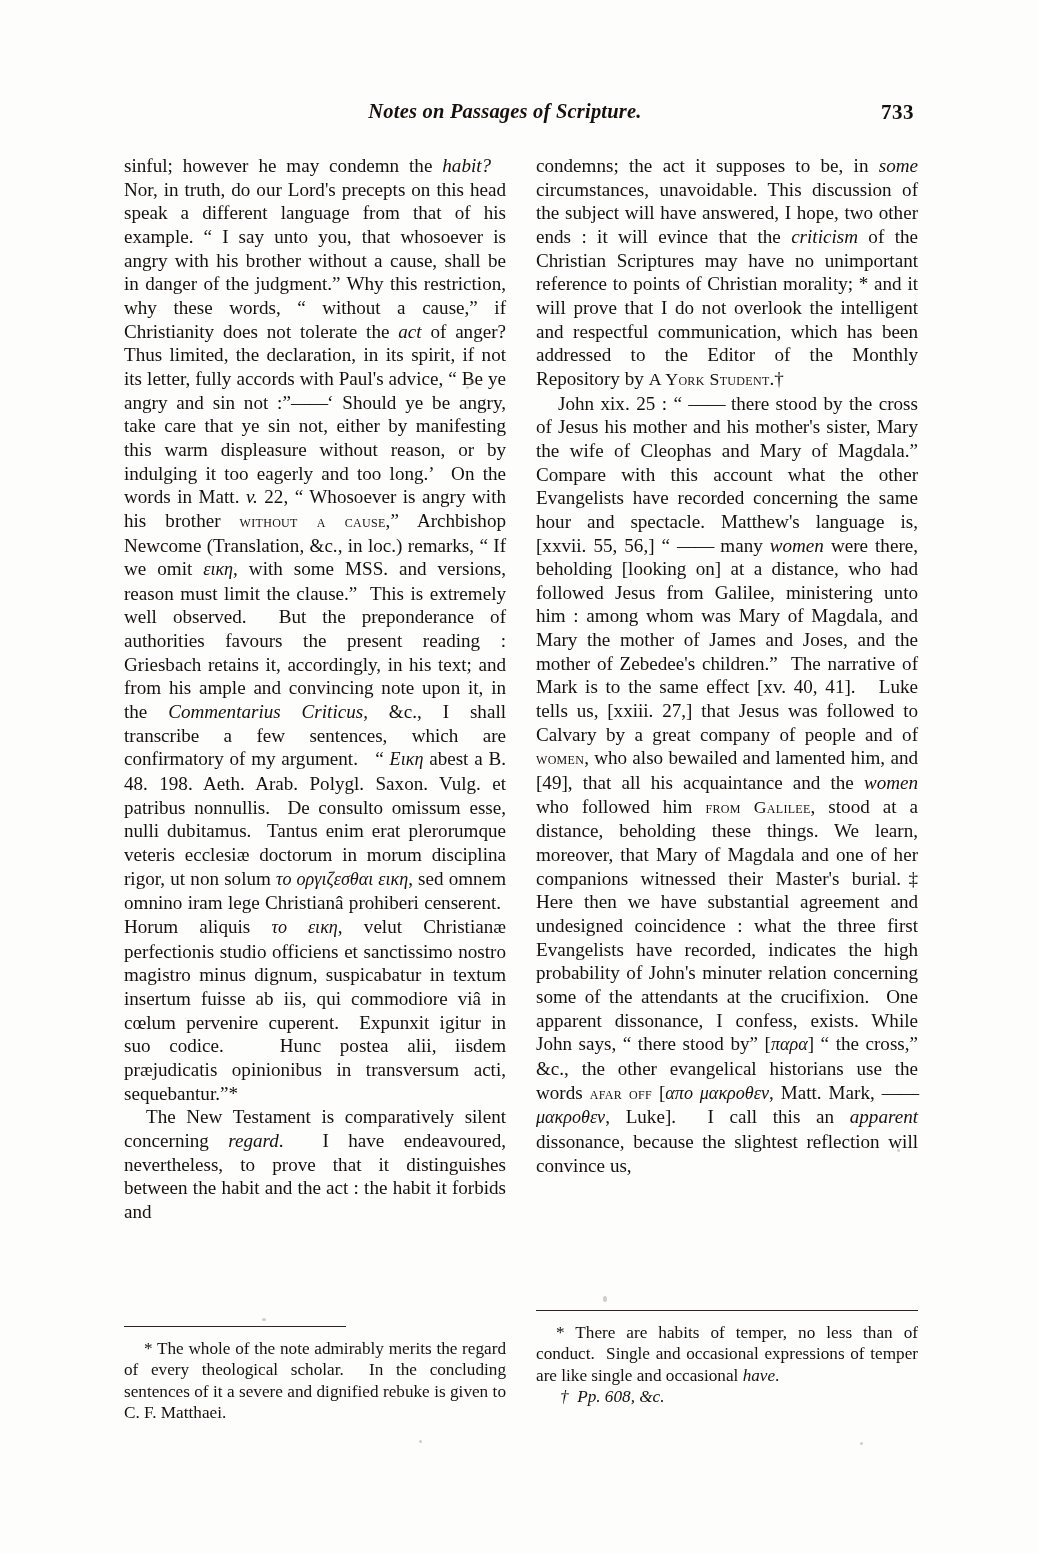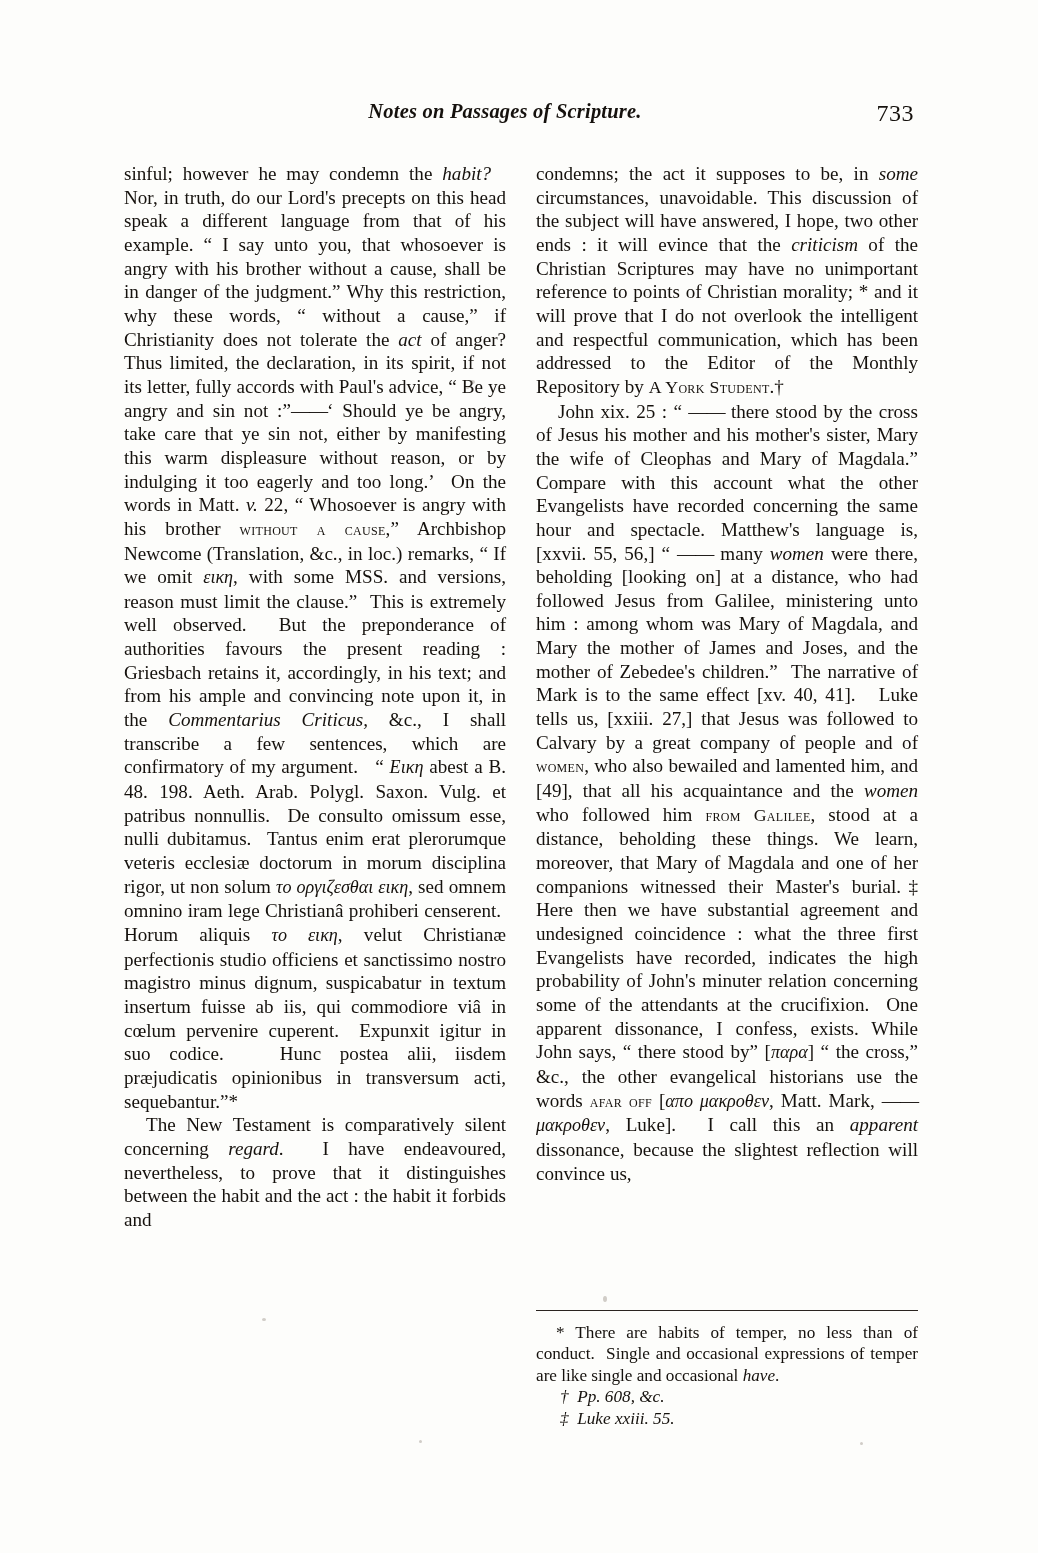--- a/index.html
+++ b/index.html
@@ -41,35 +41,35 @@
     font-style: italic;
     font-weight: bold;
     font-size: 20.5px;
     letter-spacing: 0.2px;
     transform: translateX(-14px);
   }
   .running-head .folio {
     position: absolute;
     right: 0;
     top: 0;
-    font-weight: normal;
-    font-size: 24px;
+    font-weight: bold;
+    font-size: 21px;
     letter-spacing: 0.5px;
   }
 
   
   .columns {
     position: absolute;
     left: 124px;
     top: 146px;
     width: 794px;
   }
   .col {
     position: absolute;
-    top: 16px;
+    top: 8px;
     width: 382px;
   }
   .col-left  { left: 0; }
   .col-right { left: 412px; }
 
   .body-text {
     font-size: 19.1px;
     line-height: 23.65px;
     text-align: justify;
     text-justify: inter-word;
@@ -155,27 +155,32 @@
 
     <div class="col col-right">
       <div class="body-text">
         <p>condemns; the act it supposes to be, in <i>some</i> circumstances, unavoidable. This discussion of the subject will have answered, I hope, two other ends : it will evince that the <i>criticism</i> of the Christian Scriptures may have no unimportant reference to points of Christian morality; * and it will prove that I do not overlook the intelligent and respectful communication, which has been addressed to the Editor of the Monthly Repository by <span class="sc">A York Student</span>.†</p>
         <p class="indent">John xix. 25 : “ <span class="dash2">——</span> there stood by the cross of Jesus his mother and his mother's sister, Mary the wife of Cleophas and Mary of Magdala.” Compare with this account what the other Evangelists have recorded concerning the same hour and spectacle. Matthew's language is, [xxvii. 55, 56,] “ <span class="dash2">——</span> many <i>women</i> were there, beholding [looking on] at a distance, who had followed Jesus from Galilee, ministering unto him : among whom was Mary of Magdala, and Mary the mother of James and Joses, and the mother of Zebedee's children.”&nbsp; The narrative of Mark is to the same effect [xv. 40, 41].&nbsp;&nbsp; Luke tells us, [xxiii. 27,] that Jesus was followed to Calvary by a great company of people and of <span class="sc">women</span>, who also bewailed and lamented him, and [49], that all his acquaintance and the <i>women</i> who followed him <span class="sc">from Galilee</span>, stood at a distance, beholding these things. We learn, moreover, that Mary of Magdala and one of her companions witnessed their Master's burial.‡ Here then we have substantial agreement and undesigned coincidence : what the three first Evangelists have recorded, indicates the high probability of John's minuter relation concerning some of the attendants at the crucifixion.&nbsp; One apparent dissonance, I confess, exists. While John says, “ there stood by” [<span class="gk">παρα</span>] “ the cross,” &amp;c., the other evangelical historians use the words <span class="sc">afar off</span> [<span class="gk">απο μακροθεν</span>, Matt. Mark, <span class="dash2">——</span> <span class="gk">μακροθεν</span>, Luke].&nbsp; I call this an <i>apparent</i> dissonance, because the slightest reflection will convince us,</p>
       </div>
     </div>
 
   </div>
 
+  <div class="footnote-block fn-left">
+    <div class="fn-rule"></div>
+    <div class="footnotes">
+      <p>* The whole of the note admirably merits the regard of every theological scholar.&nbsp; In the concluding sentences of it a severe and dignified rebuke is given to C. F. Matthaei.</p>
+    </div>
+  </div>
 
   <div class="footnote-block fn-right">
     <div class="fn-rule right"></div>
     <div class="footnotes">
       <p>* There are habits of temper, no less than of conduct.&nbsp; Single and occasional expressions of temper are like single and occasional <i>have</i>.</p>
       <p class="tight">†&nbsp; Pp. 608, &amp;c.</p>
-      <p class="tight">‡&nbsp; Luke xxiii. 55.</p>
     </div>
   </div>
 
   <div class="speck" style="left:470px;top:380px;width:5px;height:4px;"></div>
   <div class="speck" style="left:466px;top:386px;width:3px;height:3px;"></div>
   <div class="speck" style="left:897px;top:1149px;width:3px;height:3px;"></div>
   <div class="speck" style="left:603px;top:1296px;width:4px;height:6px;"></div>
   <div class="speck" style="left:262px;top:1318px;width:4px;height:3px;"></div>
   <div class="speck" style="left:860px;top:1442px;width:3px;height:3px;"></div>
   <div class="speck" style="left:419px;top:1440px;width:3px;height:3px;"></div>

